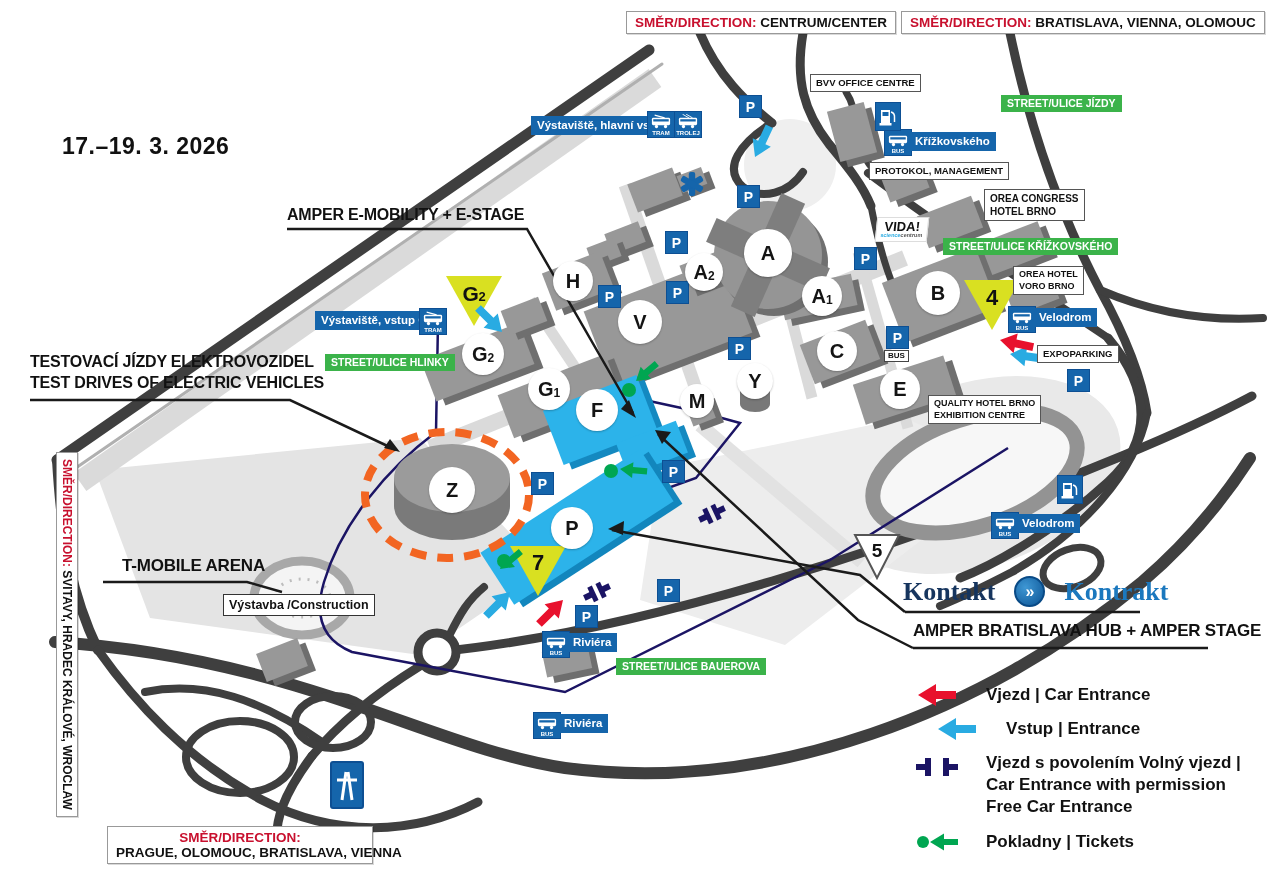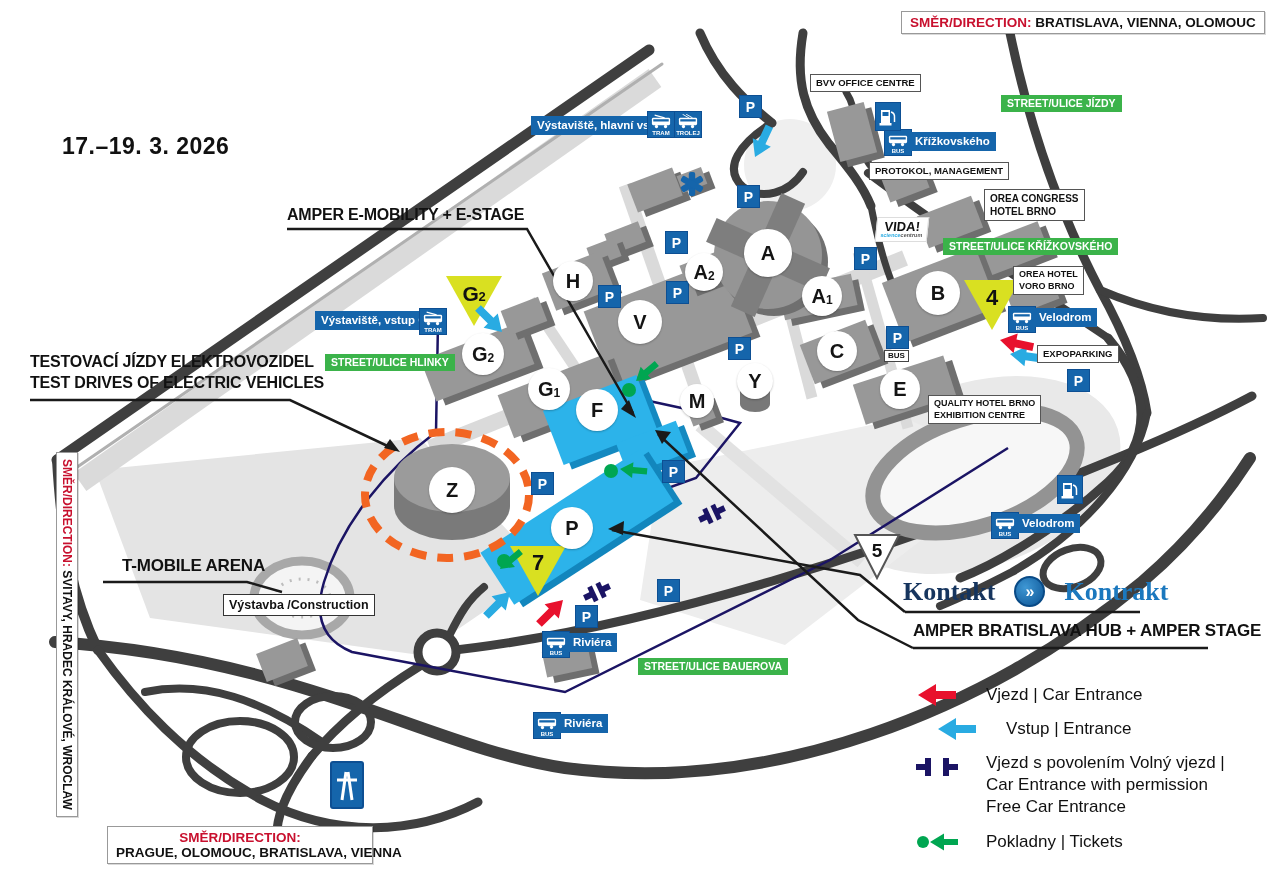--- a/index.html
+++ b/index.html
@@ -19,21 +19,21 @@
   .red{color:#c8102e;}
   .vert{writing-mode:vertical-rl;padding:6px 3px;font-size:12px;}
   .maplabel{position:absolute;font-weight:bold;color:#111;white-space:nowrap;letter-spacing:-0.2px;}
   .ticon{position:absolute;width:24px;background:#1565ab;border:1px solid #0d4f93;color:#fff;display:flex;flex-direction:column;align-items:center;padding:2px 1px 1px;}
   .ticon .tlab{font-size:6px;font-weight:bold;line-height:1;margin-top:1px;letter-spacing:0;}
   .gas{position:absolute;width:24px;height:27px;background:#1565ab;border:1px solid #0d4f93;display:flex;align-items:center;justify-content:center;}
   .hwy{position:absolute;width:30px;height:44px;background:#1565ab;border:2px solid #0d4f93;border-radius:3px;display:flex;align-items:center;justify-content:center;}
   .legend-row{position:absolute;display:flex;align-items:center;}
   .legend-row.top{align-items:flex-start;}
   .legend-icon{width:52px;flex:0 0 52px;display:flex;justify-content:flex-start;}
-  .legend-label{font-size:17px;font-weight:normal;color:#111;line-height:1.3;margin-left:18px;white-space:nowrap;}
+  .legend-label{font-size:17px;font-weight:bold;color:#111;line-height:1.3;margin-left:18px;white-space:nowrap;}
   .amperlogo{position:absolute;background:#25408f;display:flex;align-items:center;justify-content:center;color:#45c8f1;font-weight:bold;font-size:17px;letter-spacing:1px;}
   .datelbl{position:absolute;font-weight:bold;font-size:23px;color:#111;letter-spacing:0.5px;}
   .kontakt{position:absolute;display:flex;align-items:center;gap:19px;font-family:"Liberation Serif",serif;font-weight:bold;font-size:26px;}
   .kontakt .kl{color:#16355e;}
   .kontakt .kr{color:#1b78be;}
   .kchev{width:27px;height:27px;border-radius:50%;background:radial-gradient(circle at 35% 35%, #3e97d4, #0b5394);border:2px solid #094a86;color:#fff;font-size:16px;font-weight:bold;display:flex;align-items:center;justify-content:center;font-family:"Liberation Sans",sans-serif;line-height:1;}
   .vidabox{position:absolute;background:#fff;border:1px solid #ddd;padding:2px 4px;text-align:center;line-height:1;transform:skewX(-6deg);}
   .vida1{font-size:13px;font-weight:bold;color:#111;letter-spacing:0;}
   .vida2{font-size:5.5px;font-weight:bold;}
   .vida2 .sc{color:#29abe2;}
@@ -278,37 +278,41 @@
   <g fill="#1a1a1a">
     <polygon points="636,418 621,409 629,400"></polygon>
     <polygon points="400,452 384,448 390,439"></polygon>
     <polygon points="608,529 624,521 623,535"></polygon>
     <polygon points="655,430 671,432 662,444"></polygon>
   </g>
 </svg>
 
 <div class="datelbl" style="left:62px;top:133px">17.–19. 3. 2026</div>
 
+<div class="dirsign" style="left:626px;top:11px">
+  <span class="red">SMĚR/DIRECTION:</span>
+  <span>CENTRUM/CENTER</span>
+</div>
 <div class="dirsign" style="left:901px;top:11px">
   <span class="red">SMĚR/DIRECTION:</span>
   <span>BRATISLAVA, VIENNA, OLOMOUC</span>
 </div>
 <div class="dirsign vert" style="left:56px;top:452px">
   <span class="red">SMĚR/DIRECTION:</span>
   <span>SVITAVY, HRADEC KRÁLOVÉ, WROCLAW</span>
 </div>
 <div class="dirsign" style="left:107px;top:826px;width:248px">
   <div class="red">SMĚR/DIRECTION:</div>
   <div>PRAGUE, OLOMOUC, BRATISLAVA, VIENNA</div>
 </div>
 
 <div class="greensign" style="left:1001px;top:95px">STREET/ULICE JÍZDY</div>
 <div class="greensign" style="left:943px;top:238px">STREET/ULICE KŘÍŽKOVSKÉHO</div>
 <div class="greensign" style="left:325px;top:354px">STREET/ULICE HLINKY</div>
-<div class="greensign" style="left:638px;top:658px">STREET/ULICE BAUEROVA</div>
+<div class="greensign" style="left:616px;top:658px">STREET/ULICE BAUEROVA</div>
 
 <div class="bluesign" style="left:531px;top:116px">Výstaviště, hlavní vstup</div>
 <div class="ticon" style="left:647px;top:111px">
   <svg width="20" height="15" viewBox="0 -4 22 16">
         <path d="M4,-3 L15,0" stroke="#fff" stroke-width="1.2" fill="none"></path>
         <rect x="1" y="0" width="20" height="8" rx="1.5" fill="#fff"></rect>
         <rect x="2.5" y="1.5" width="17" height="2.5" fill="#1565ab"></rect>
         <circle cx="6" cy="9.5" r="1.8" fill="#fff"></circle>
         <circle cx="16" cy="9.5" r="1.8" fill="#fff"></circle>
       </svg>

